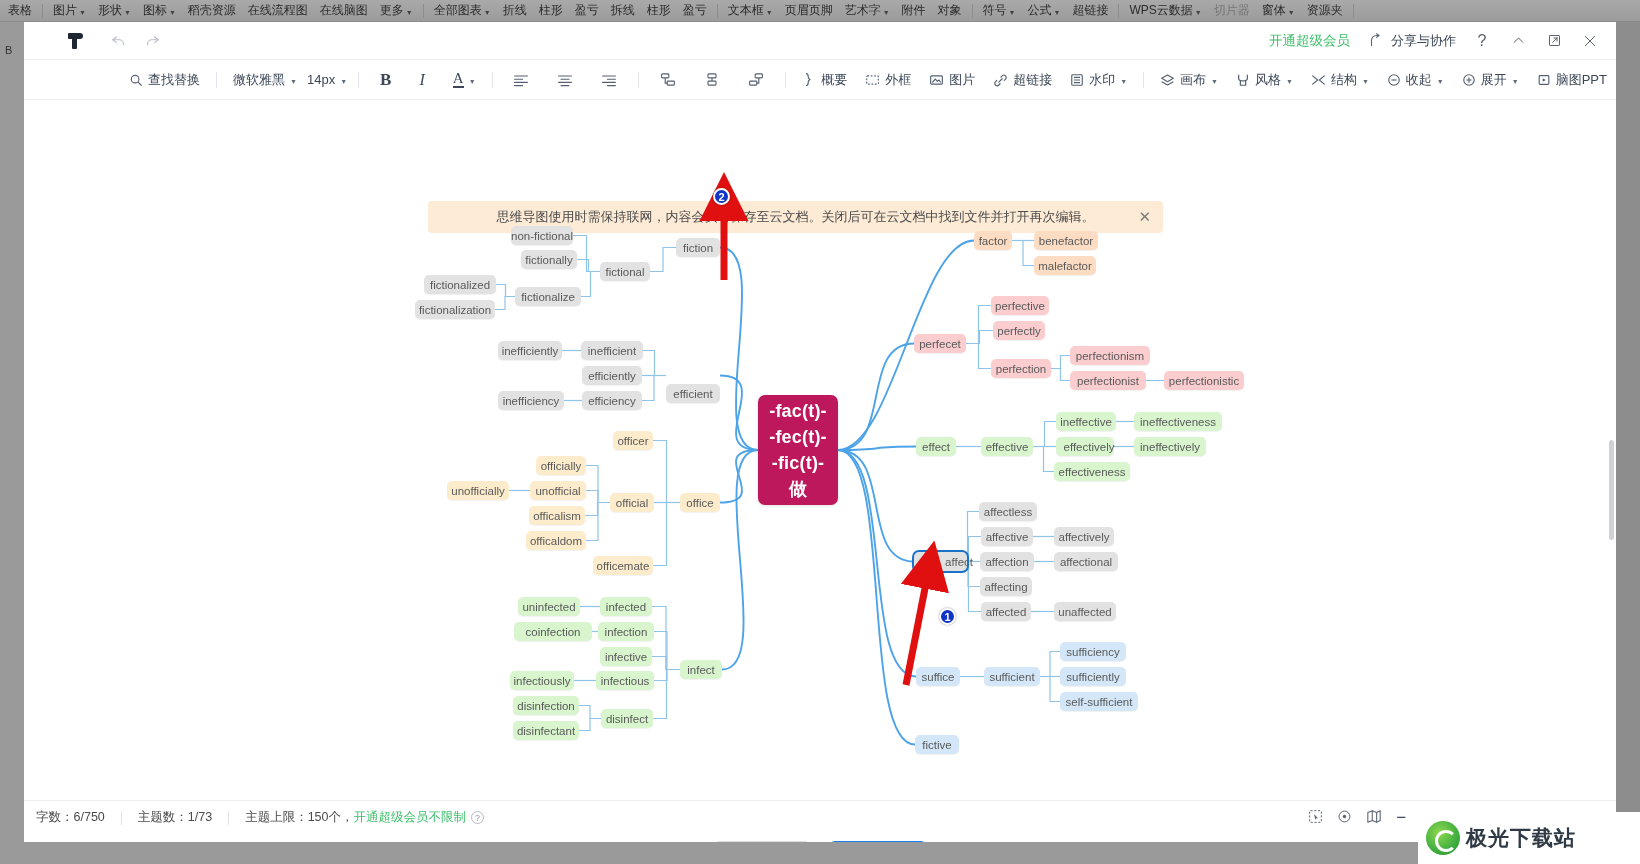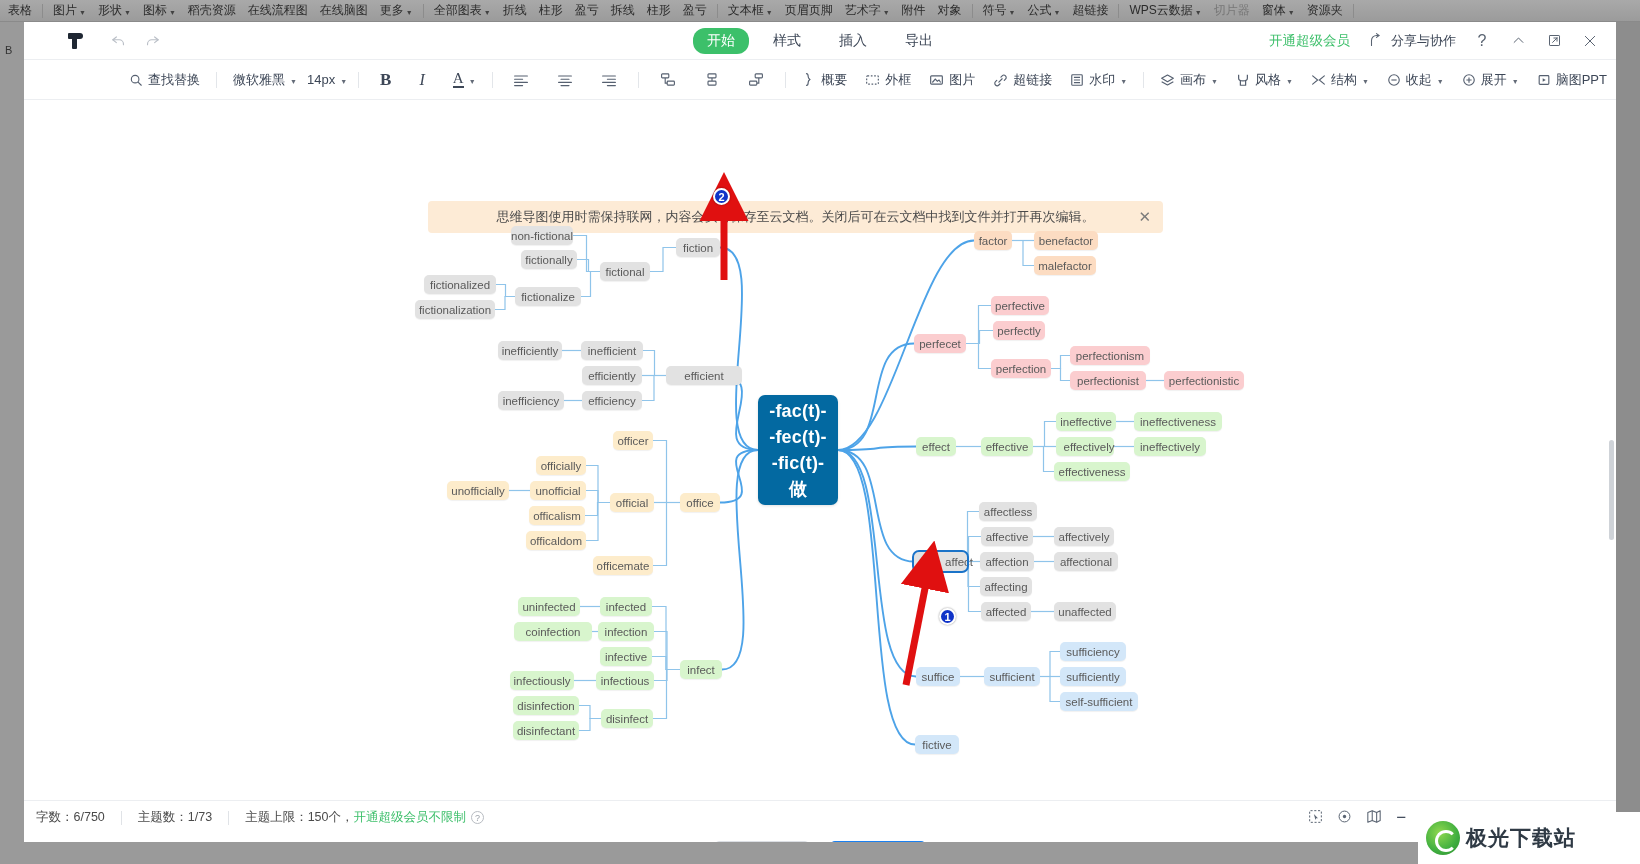--- a/index.html
+++ b/index.html
@@ -324,26 +324,20 @@
           </svg>
       </div>
       <div class="ur-btn">
         <svg width="17" height="17" viewBox="0 0 24 24" fill="none" stroke="currentColor" stroke-width="1.6" stroke-linecap="round" stroke-linejoin="round">
             <path d="M15 7l5 4-5 4"></path>
             <path d="M20 11h-9a6 6 0 0 0-6 6v1"></path>
           </svg>
       </div>
     </div>
 
-    <div class="tabs">
-      <div class="tab active">开始</div>
-      <div class="tab">样式</div>
-      <div class="tab">插入</div>
-      <div class="tab">导出</div>
-    </div>
 
     <div class="title-right">
       <span class="vip-link">开通超级会员</span>
       <span class="share">
         <span class="tr-icon">
           <svg width="15" height="15" viewBox="0 0 24 24" fill="none" stroke="currentColor" stroke-width="1.7" stroke-linecap="round" stroke-linejoin="round">
               <path d="M4 20V12a8 8 0 0 1 8-8h4"></path>
               <path d="M12 1l4 3-4 3"></path>
             </svg>
         </span>
@@ -661,21 +655,21 @@
         </div>
         <div class="node n-gray" style="left: 474px; top: 241px; width: 64px;">
           <span>inefficiently</span>
         </div>
         <div class="node n-gray" style="left: 557px; top: 241px; width: 62px;">
           <span>inefficient</span>
         </div>
         <div class="node n-gray" style="left: 558px; top: 266px; width: 60px;">
           <span>efficiently</span>
         </div>
-        <div class="node n-gray" style="left: 642px; top: 266px; width: 76px;">
+        <div class="node n-gray" style="left: 642px; top: 284px; width: 54px;">
           <span>efficient</span>
         </div>
         <div class="node n-gray" style="left: 474px; top: 291px; width: 66px;">
           <span>inefficiency</span>
         </div>
         <div class="node n-gray" style="left: 558px; top: 291px; width: 60px;">
           <span>efficiency</span>
         </div>
         <div class="node n-yellow" style="left: 589px; top: 331px; width: 40px;">
           <span>officer</span>
@@ -826,21 +820,21 @@
         </div>
         <div class="node n-blue" style="left: 1036px; top: 567px; width: 66px;">
           <span>sufficiently</span>
         </div>
         <div class="node n-blue" style="left: 1036px; top: 592px; width: 78px;">
           <span>self-sufficient</span>
         </div>
         <div class="node n-blue" style="left: 891px; top: 635px; width: 44px;">
           <span>fictive</span>
         </div>
-        <div class="root" style="left: 734px; top: 295px; width: 80px; height: 110px; background: #0369a1;">
+        <div class="root" style="left: 734px; top: 295px; width: 80px; height: 110px; background: #be185d;">
           <div>-fac(t)-</div>
           <div>-fec(t)-</div>
           <div>-fic(t)-</div>
           <div>做</div>
         </div>
       </div>
 
     <svg width="1592" height="700" style="position:absolute;left:0;top:0;pointer-events:none">
       <defs>
         <marker id="ah" markerWidth="7" markerHeight="7" refX="3" refY="3.5" orient="auto">

